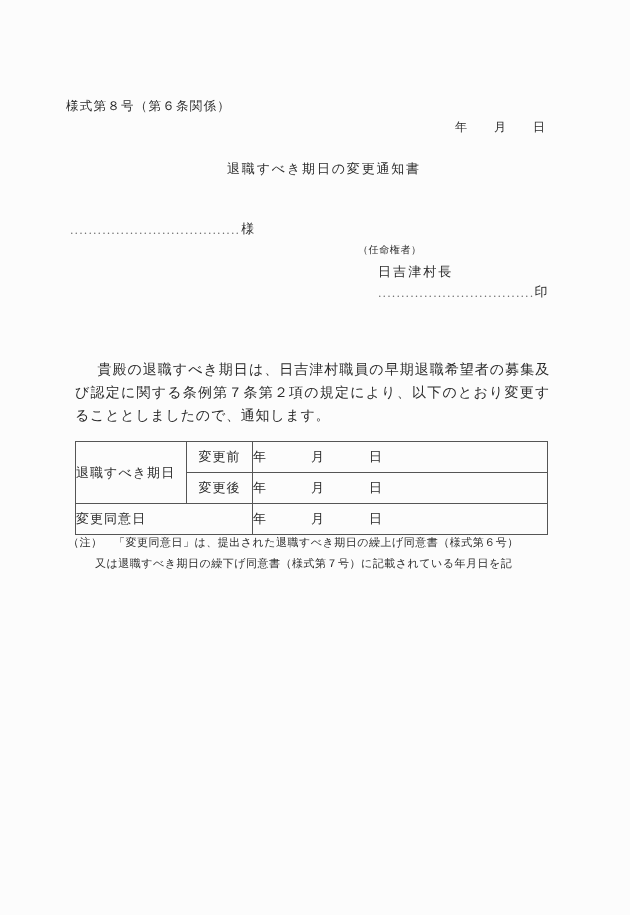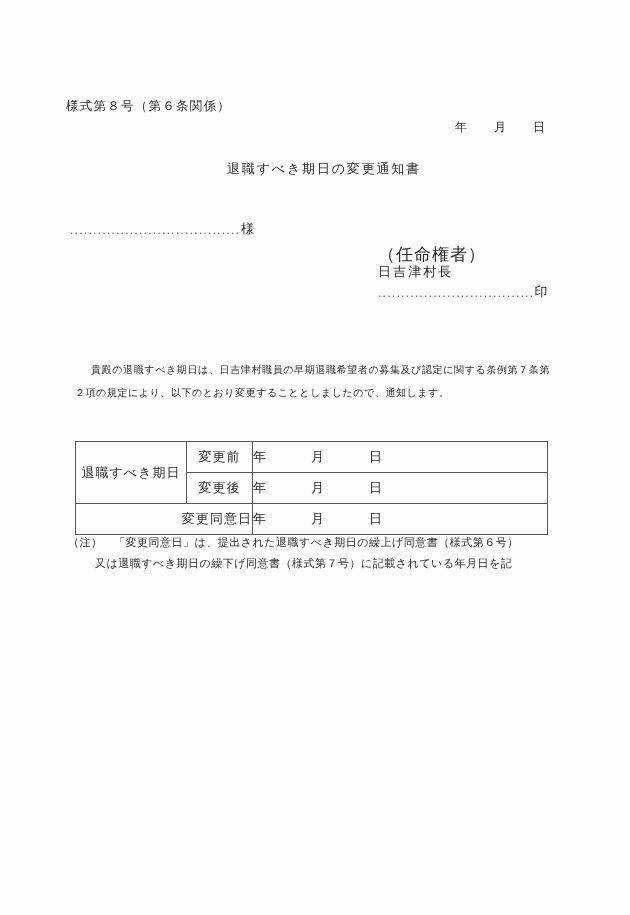--- a/index.html
+++ b/index.html
@@ -88,23 +88,23 @@
   }
   .addressee .sama {
     flex: 0 0 auto;
     font-size: 13px;
     letter-spacing: 0.05em;
   }
 
   
   .sig-authority {
     position: absolute;
-    left: 378px;
+    left: 358px;
     top: 243px;
-    font-size: 17px;
+    font-size: 10px;
     letter-spacing: 0.06em;
     white-space: nowrap;
   }
   .sig-name {
     position: absolute;
     left: 378px;
     top: 263px;
     font-size: 13px;
     letter-spacing: 0.16em;
     white-space: nowrap;
@@ -134,21 +134,21 @@
     flex: 0 0 auto;
     font-size: 13px;
   }
 
   
   .body-text {
     position: absolute;
     left: 75px;
     top: 358px;
     width: 475px;
-    font-size: 10px;
+    font-size: 14px;
     line-height: 23px;
     letter-spacing: 0.055em;
     text-indent: 1.6em;
     text-align: justify;
   }
 
   
   .tbl-wrap {
     position: absolute;
     left: 75px;
@@ -162,29 +162,28 @@
   }
   table.form-table td {
     border: 1px solid #555;
     font-size: 13px;
     letter-spacing: 0.08em;
     padding: 0;
     height: 30px;
     vertical-align: middle;
   }
   td.label-main {
-    text-align: center;
     width: 110px;
   }
   td.label-sub {
     text-align: center;
     width: 65px;
   }
   td.label-wide {
-    text-align: right;
+    text-align: left;
   }
   td.value-cell {
     text-align: left;
     padding-left: 58px;
   }
   td.value-cell .sp {
     display: inline-block;
     width: 44px;
   }
 

